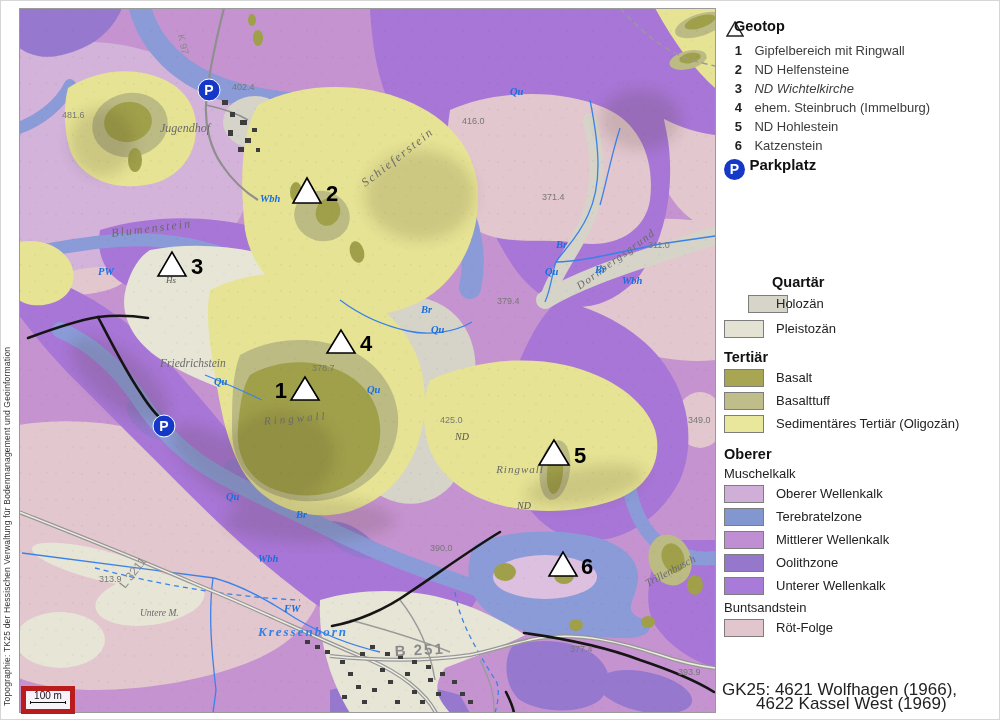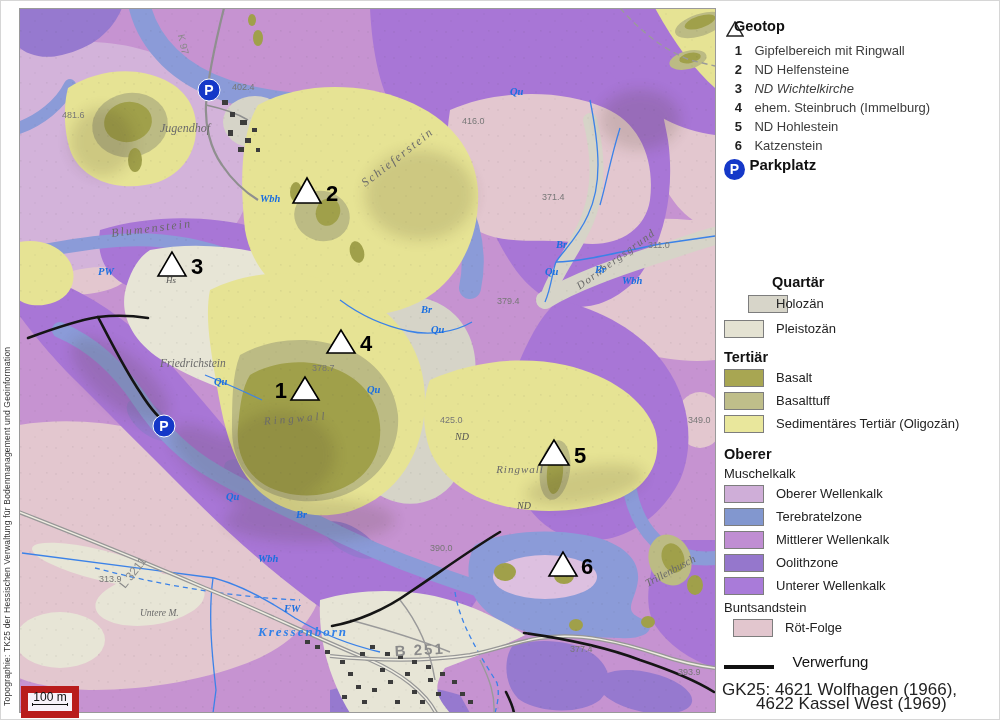--- a/index.html
+++ b/index.html
@@ -6,22 +6,22 @@
             font-family:"Liberation Sans",sans-serif;}
   #frame{position:absolute;left:0;top:0;width:998px;height:718px;border:1px solid #d6d6d6;background:#fff;}
   
   #vcap{position:absolute;left:2px;bottom:14px;width:15px;height:520px;
         writing-mode:vertical-rl;transform:rotate(180deg);
         font-size:8.5px;color:#333;letter-spacing:.2px;white-space:nowrap;}
   
   #map{position:absolute;left:19px;top:8px;width:697px;height:705px;}
   
   #scalebar{position:absolute;left:21px;top:686px;width:44px;height:18px;
-            background:rgba(255,255,255,.88);border:7px solid #b91c1c;
-            font-size:12px;color:#111;text-align:center;line-height:9px;}
+            background:rgba(255,255,255,.88);border:5px solid #b91c1c;
+            font-size:10px;color:#111;text-align:center;line-height:9px;}
   #scalebar .bar{margin:1px auto 0 auto;width:34px;height:3px;border-left:1px solid #111;
                  border-right:1px solid #111;position:relative;}
   #scalebar .bar i{position:absolute;left:0;top:1px;width:100%;height:1px;background:#111;}
   
   #legend{position:absolute;left:716px;top:8px;width:282px;height:704px;background:#fff;}
   .abs{position:absolute;}
   .lgh{font-weight:bold;font-size:14.5px;color:#111;}
   .lgsub{font-size:13px;color:#222;}
   .gnum{font-weight:bold;font-size:13px;color:#222;width:18px;text-align:right;display:inline-block;}
   .gitem{font-size:13px;color:#3c3c3c;}
@@ -411,25 +411,21 @@
   </div>
   <div class="abs" style="left:8px;top:546px;">
     <span class="swatch" style="background: rgb(149, 119, 204);"></span>
     <span class="swlab">Oolithzone</span>
   </div>
   <div class="abs" style="left:8px;top:569px;">
     <span class="swatch" style="background: rgb(169, 123, 217);"></span>
     <span class="swlab">Unterer Wellenkalk</span>
   </div>
   <div class="abs lgsub" style="left:8px;top:592px;">Buntsandstein</div>
-  <div class="abs" style="left:8px;top:611px;margin-left:9px;">
+  <div class="abs" style="left:8px;top:611px;">
     <span class="swatch" style="background: rgb(226, 198, 206);"></span>
     <span class="swlab">Röt-Folge</span>
   </div>
 
-  <div class="abs" style="left:8px;top:645px;">
-    <span class="vline"></span>
-    <span style="font-size:15px;color:#111;margin-left:14px;vertical-align:2px;">Verwerfung</span>
-  </div>
 
   <div class="abs gk" style="left:6px;top:672px;">GK25: 4621 Wolfhagen (1966),</div>
   <div class="abs gk" style="left:40px;top:686px;">4622 Kassel West (1969)</div>
 </div>
 
 </body></html>

